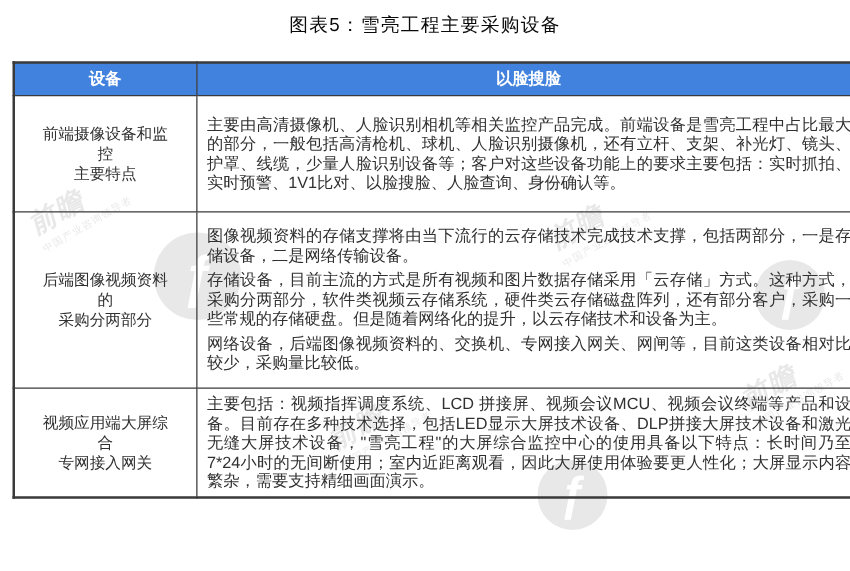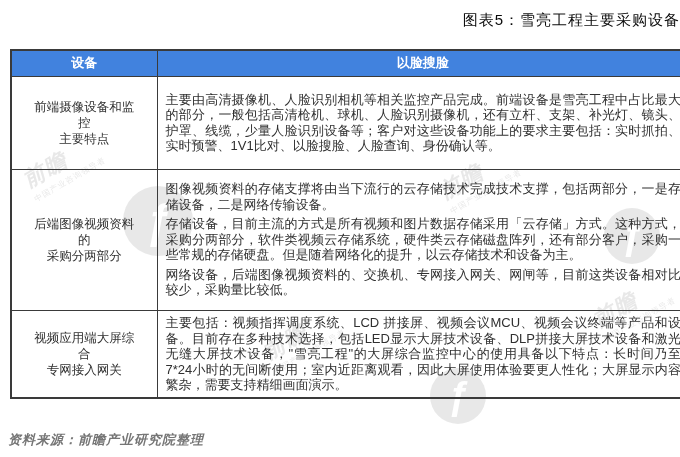--- a/index.html
+++ b/index.html
@@ -14,21 +14,21 @@
   html,body{background:#ffffff;}
   body{font-family:"Liberation Sans","DejaVu Sans",sans-serif;}
   .page{
     position:relative;
     width:680px;height:457px;
     background:#ffffff;
     overflow:hidden;
   }
   .title{
     position:absolute;top:11px;left:0;width:680px;
-    text-align:right;
+    text-align:center;
     font-size:15px;color:#0a0a0a;letter-spacing:1px;
   }
   table.tbl{
     position:absolute;left:10px;top:49px;width:680px;
     border-collapse:collapse;table-layout:fixed;
     border:2px solid var(--border);
   }
   .tbl th,.tbl td{border:1px solid var(--border);}
   .tbl th{
     background:var(--header-bg);color:var(--header-text);
@@ -144,15 +144,14 @@
             <div>视频应用端大屏综合</div>
             <div>专网接入网关</div>
           </td>
           <td class="features">
             <div class="para">主要包括：视频指挥调度系统、LCD 拼接屏、视频会议MCU、视频会议终端等产品和设备。目前存在多种技术选择，包括LED显示大屏技术设备、DLP拼接大屏技术设备和激光无缝大屏技术设备，"雪亮工程"的大屏综合监控中心的使用具备以下特点：长时间乃至7*24小时的无间断使用；室内近距离观看，因此大屏使用体验要更人性化；大屏显示内容繁杂，需要支持精细画面演示。</div>
           </td>
         </tr>
       </tbody>
   </table>
 
-  <div class="footer-source">资料来源：前瞻产业研究院整理</div>
 
 </div>
 
 </body></html>

